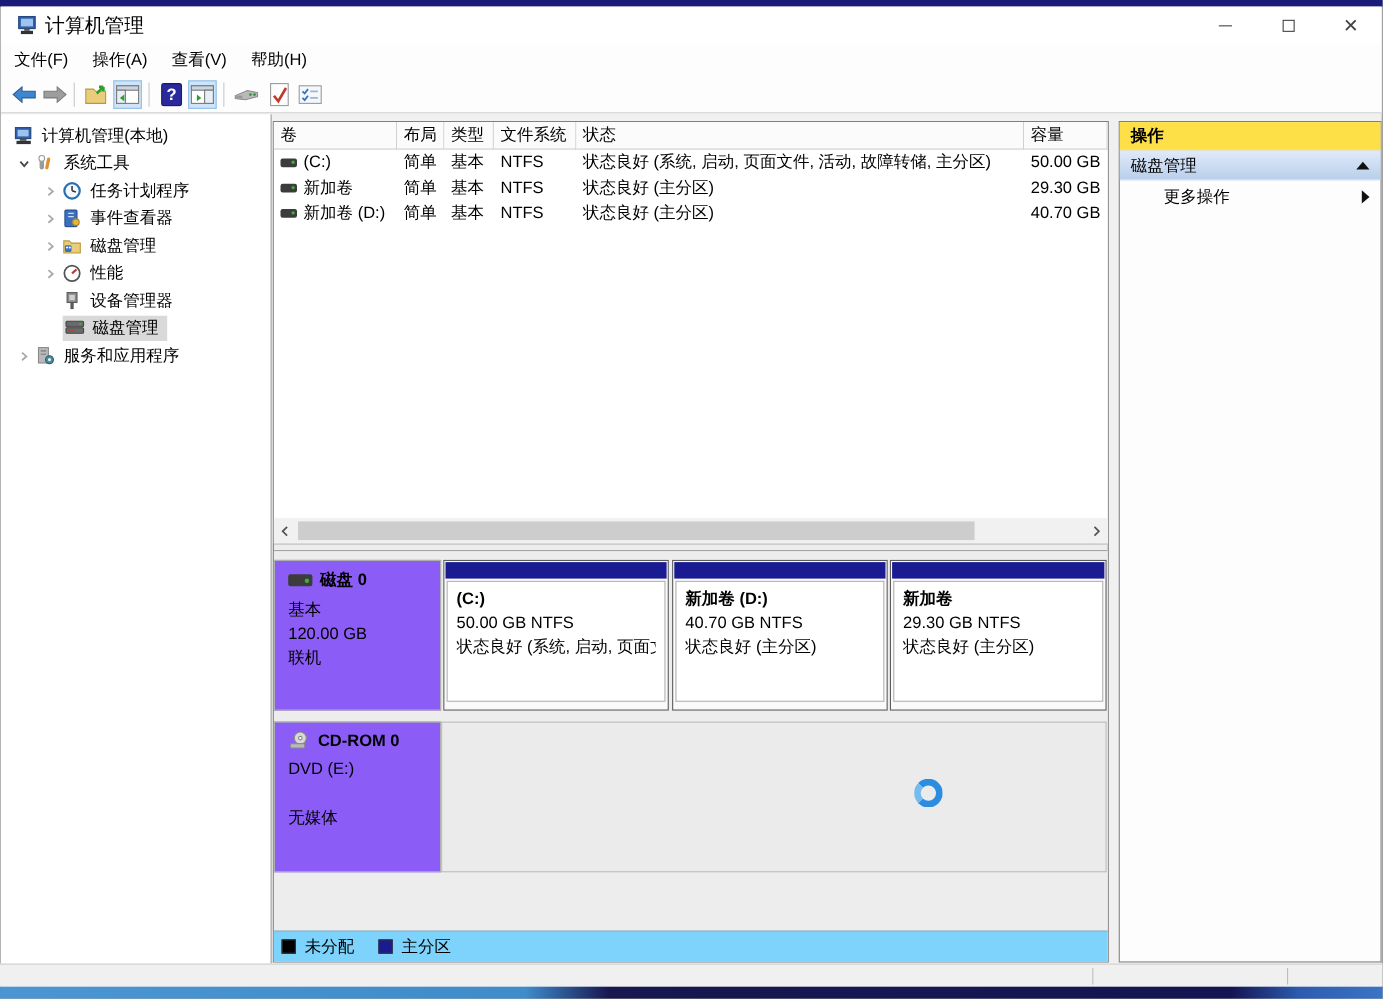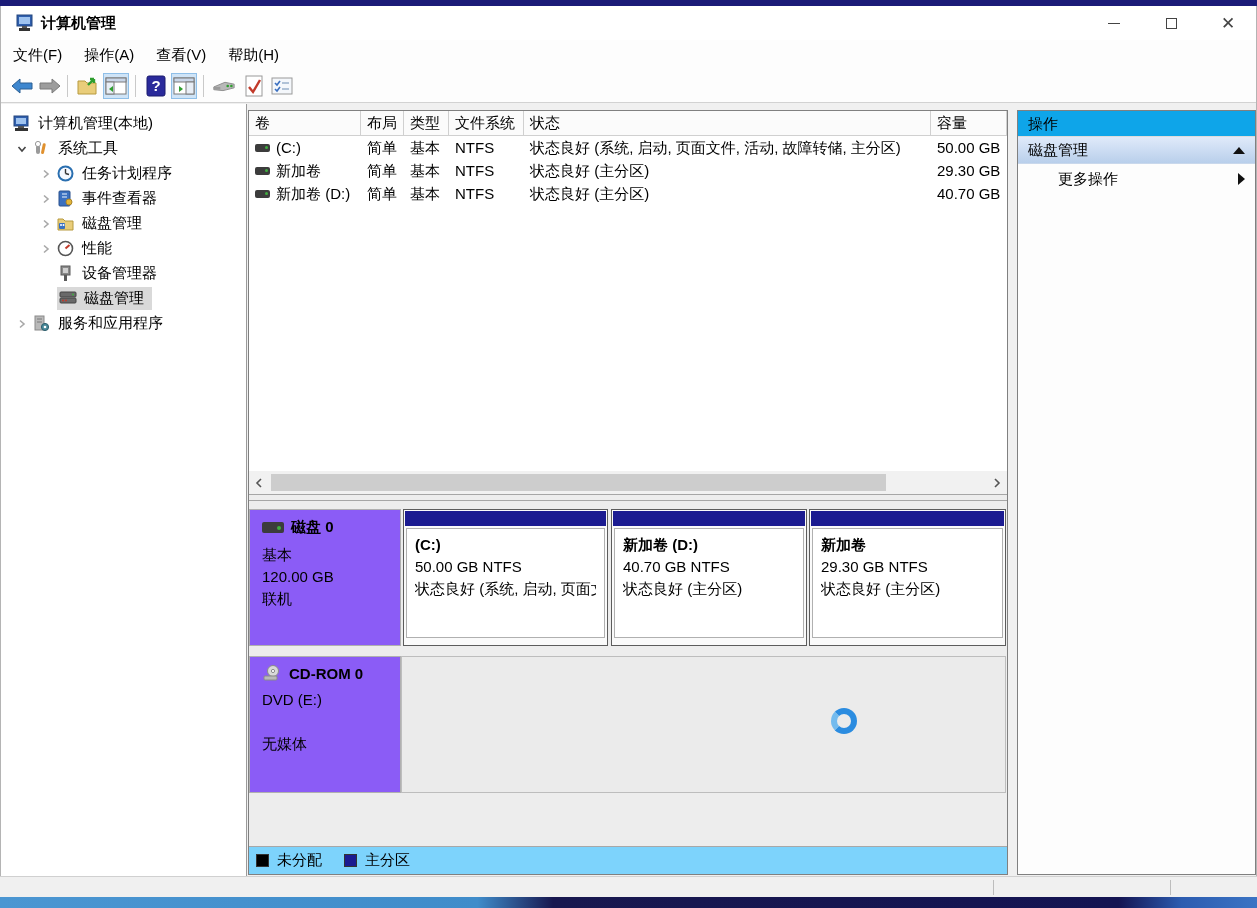--- a/index.html
+++ b/index.html
@@ -6,21 +6,21 @@
   body { background:#222; font-family:"Liberation Sans", sans-serif; }
   .window {
     position:relative; width:1257px; height:908px; background:#f0f0f0;
     overflow:hidden; box-shadow: inset 0 0 0 1px rgba(0,0,0,.25);
     font-size:15px; color:#000;
   }
   
   .accent-top { position:absolute; left:0; top:0; width:1257px; height:6px; background:#1b1b78; }
   .titlebar { position:absolute; left:1px; top:6px; width:1255px; height:34px; background:#fff; }
   .app-icon { position:absolute; left:14px; top:8px; width:19px; height:18px; }
-  .title-text { position:absolute; left:40px; top:0; line-height:34px; font-size:15px;font-weight:bold; }
+  .title-text { position:absolute; left:40px; top:0; line-height:34px; font-size:18px; }
   .win-btn { position:absolute; top:0; width:46px; height:34px; display:flex; align-items:center; justify-content:center; }
   .btn-min { left:1090px; } .btn-max { left:1147px; } .btn-close { left:1204px; }
   .glyph-min { width:12px; height:0; border-top:1.5px solid #444; }
   .glyph-max { width:11px; height:11px; border:1.5px solid #444; }
   .glyph-close { font-size:17px; color:#444; line-height:1; }
   .menubar { position:absolute; left:1px; top:40px; width:1255px; height:29px; background:#fdfdfd; display:flex; align-items:center; padding-left:12px; }
   .menu-item { display:inline-block; padding:0 12px 0 0; margin-right:10px; line-height:29px; cursor:default; }
   .toolbar { position:absolute; left:1px; top:69px; width:1255px; height:34px; background:#fdfdfd; border-bottom:1px solid #d2d2d2; }
   .tb-btn { position:absolute; top:4px; width:26px; height:26px; display:flex; align-items:center; justify-content:center; border:1px solid transparent; }
   .tb-btn.hl { background:#cfe4f7; border:1px solid #8fbfe8; }
@@ -61,21 +61,21 @@
   .part-title { font-weight:bold; }
   .cd-ico { position:relative; width:20px; height:17px; flex:none; }
   .cd-empty { position:absolute; border:1px solid #bdbdbd; background:#ebebeb; }
   .legend-bar { position:absolute; left:0; bottom:0; width:758px; height:28px; border-top:1px solid #a8a8a8; background:#7dd3fc; display:flex; align-items:center; padding-left:7px; gap:8px; }
   .legend-sw { width:13px; height:13px; border:1px solid #333; flex:none; }
   .legend-lb { margin-right:14px; }
   .spinner { position:absolute; left:582px; top:597px; width:26px; height:26px; border-radius:50%;
              border:6px solid #2b8ce0; border-left-color:#74bbee; }
   
   .actions-panel { position:absolute; left:1017px; top:110px; width:239px; height:765px; background:#fdfdfd; border:1px solid #808080; }
-  .act-title { height:26px; line-height:26px; padding-left:10px; background:#0ea5e9; border-bottom:1px solid #dcdcdc; }
+  .act-title { height:26px; line-height:26px; padding-left:10px; background:#fde047; border-bottom:1px solid #dcdcdc;font-weight:bold; }
   .act-section { height:27px; display:flex; align-items:center; justify-content:space-between; padding:0 10px;
                  background:linear-gradient(#e0eafa,#b9cfeb); border-bottom:1px solid #c9d8ec; }
   .act-more { height:30px; display:flex; align-items:center; justify-content:space-between; padding:0 10px 0 40px; }
   .tri-up { width:0; height:0; border-left:6px solid transparent; border-right:6px solid transparent; border-bottom:7px solid #111; }
   .tri-right { width:0; height:0; border-top:6px solid transparent; border-bottom:6px solid transparent; border-left:7px solid #111; }
   
   .statusbar { position:absolute; left:0; top:876px; width:1257px; height:21px; background:#f0f0f0; border-top:1px solid #d0d0d0; }
   .sb-sep { position:absolute; top:3px; width:1px; height:15px; background:#bdbdbd; }
   .taskbar-strip { position:absolute; left:0; top:897px; width:1257px; height:11px;
     background:linear-gradient(to right,#4b96d2 0%,#3f8cca 38%,#18184f 44%,#141452 89%,#2c5cb0 94%,#3b74c4 100%); }

